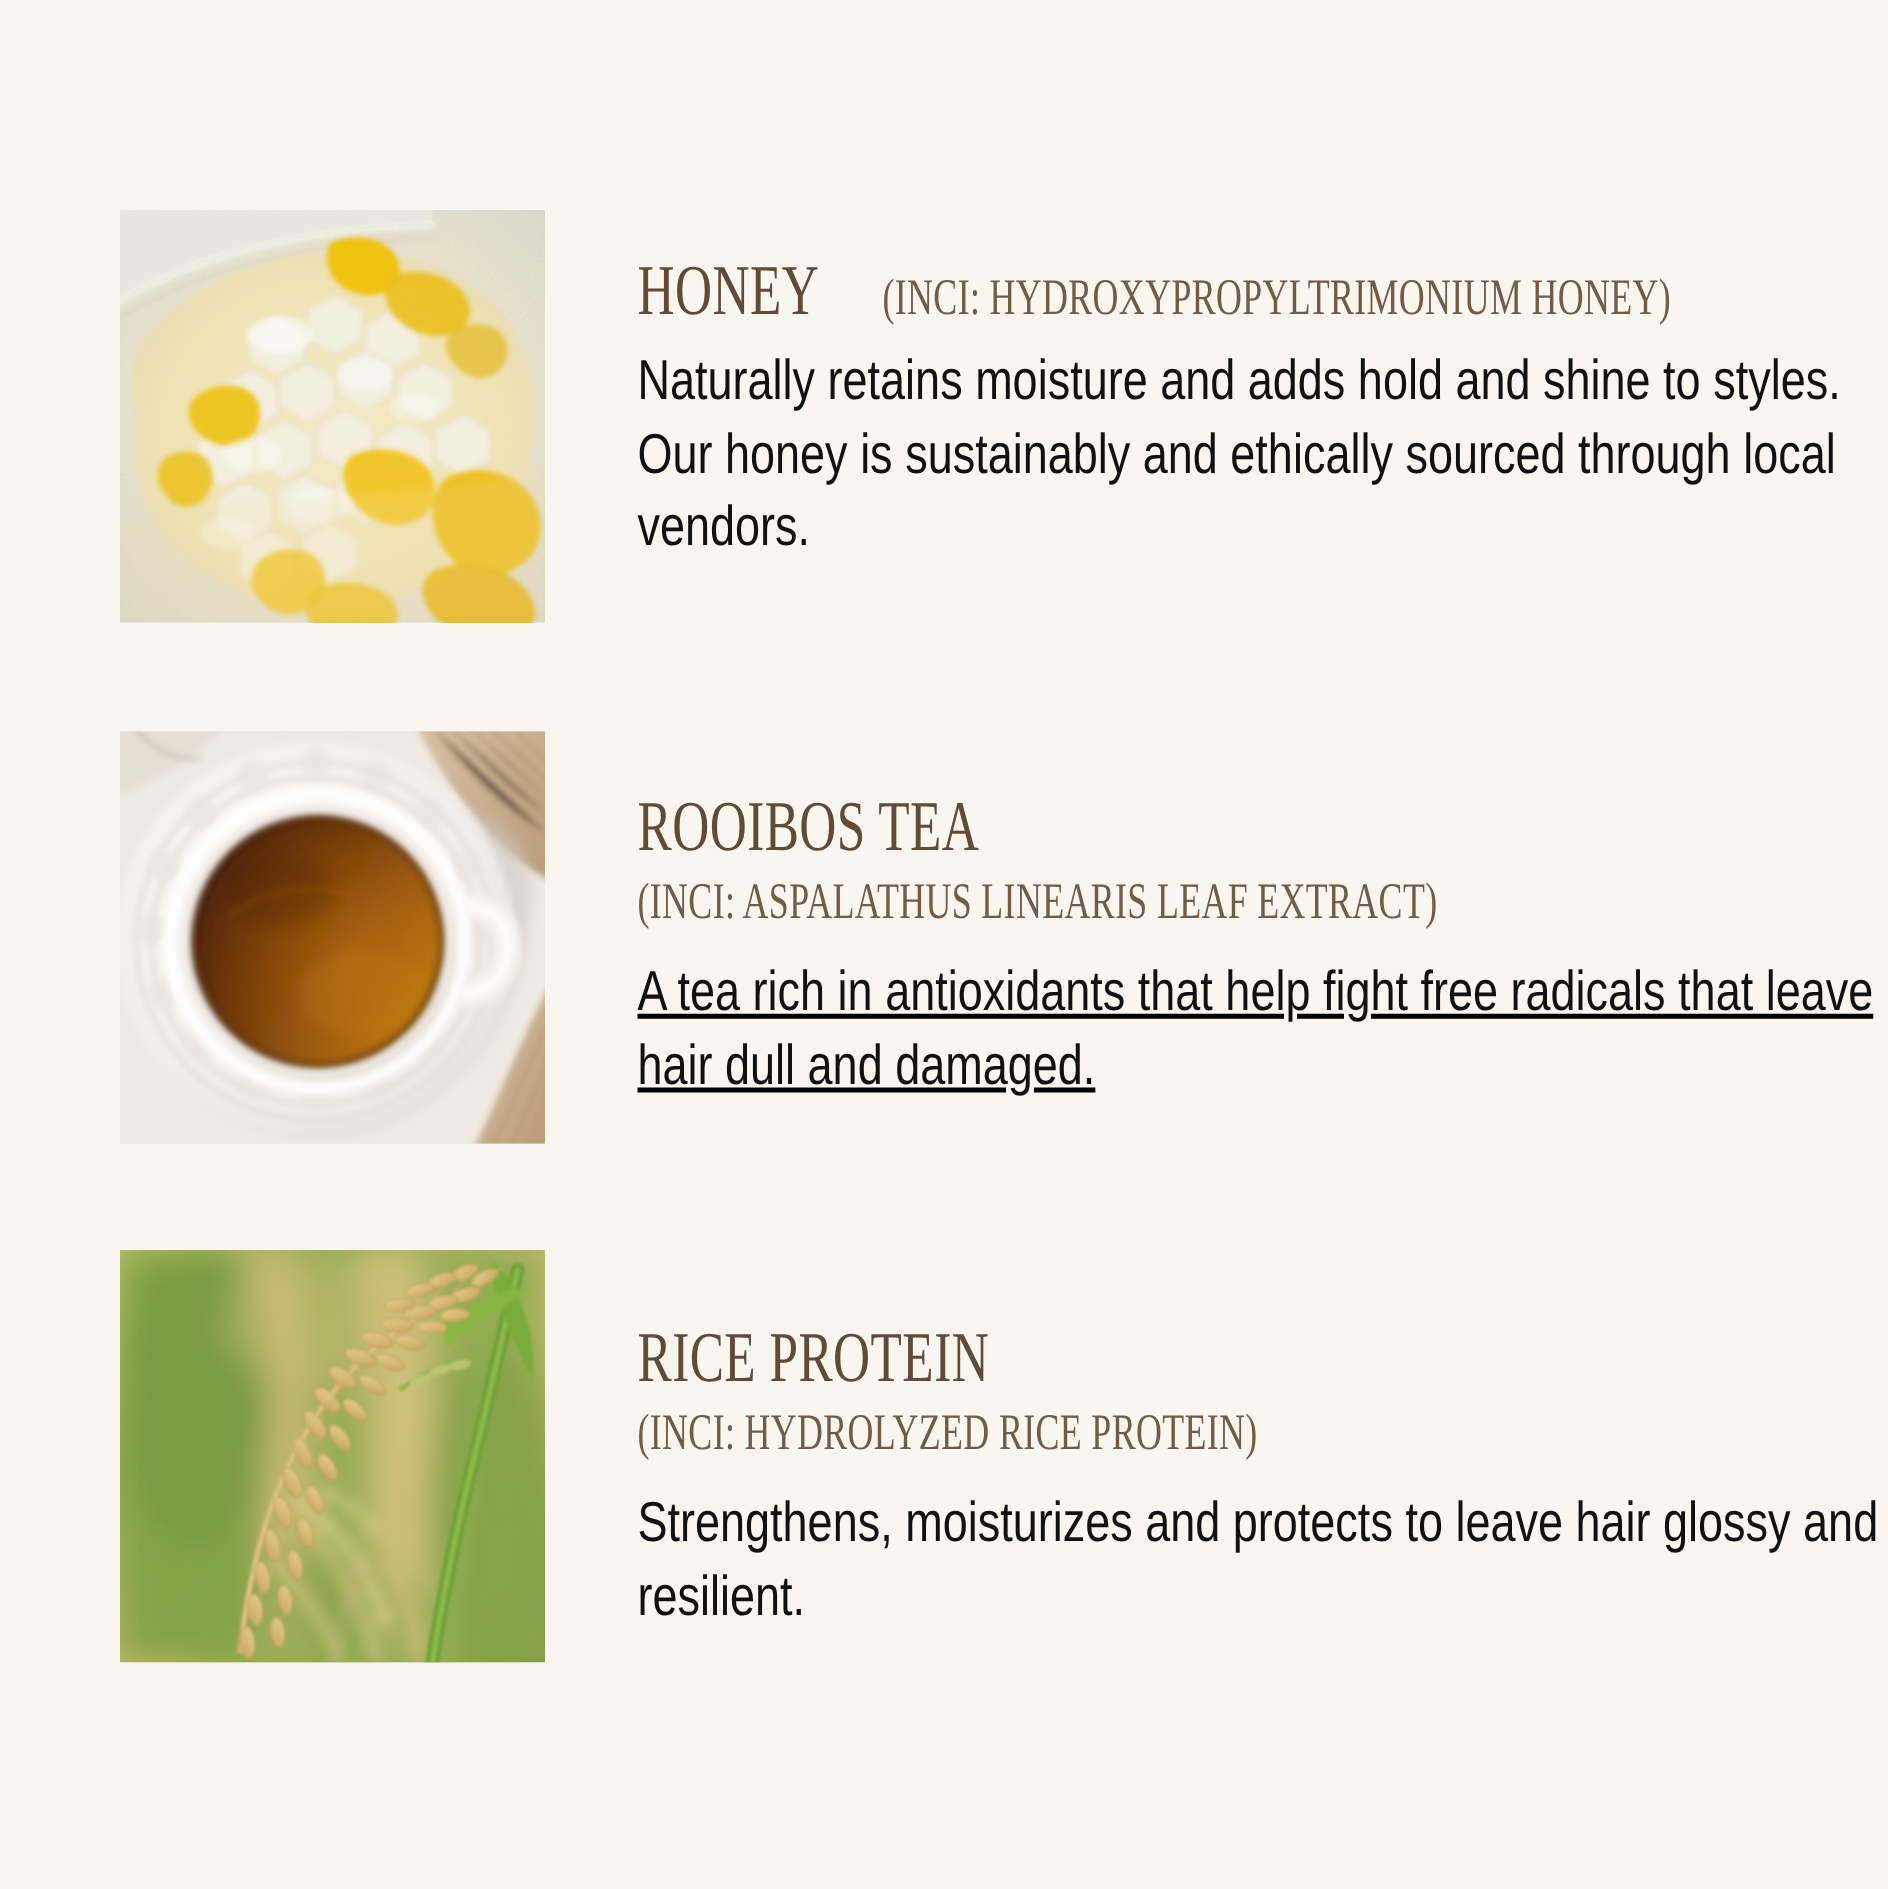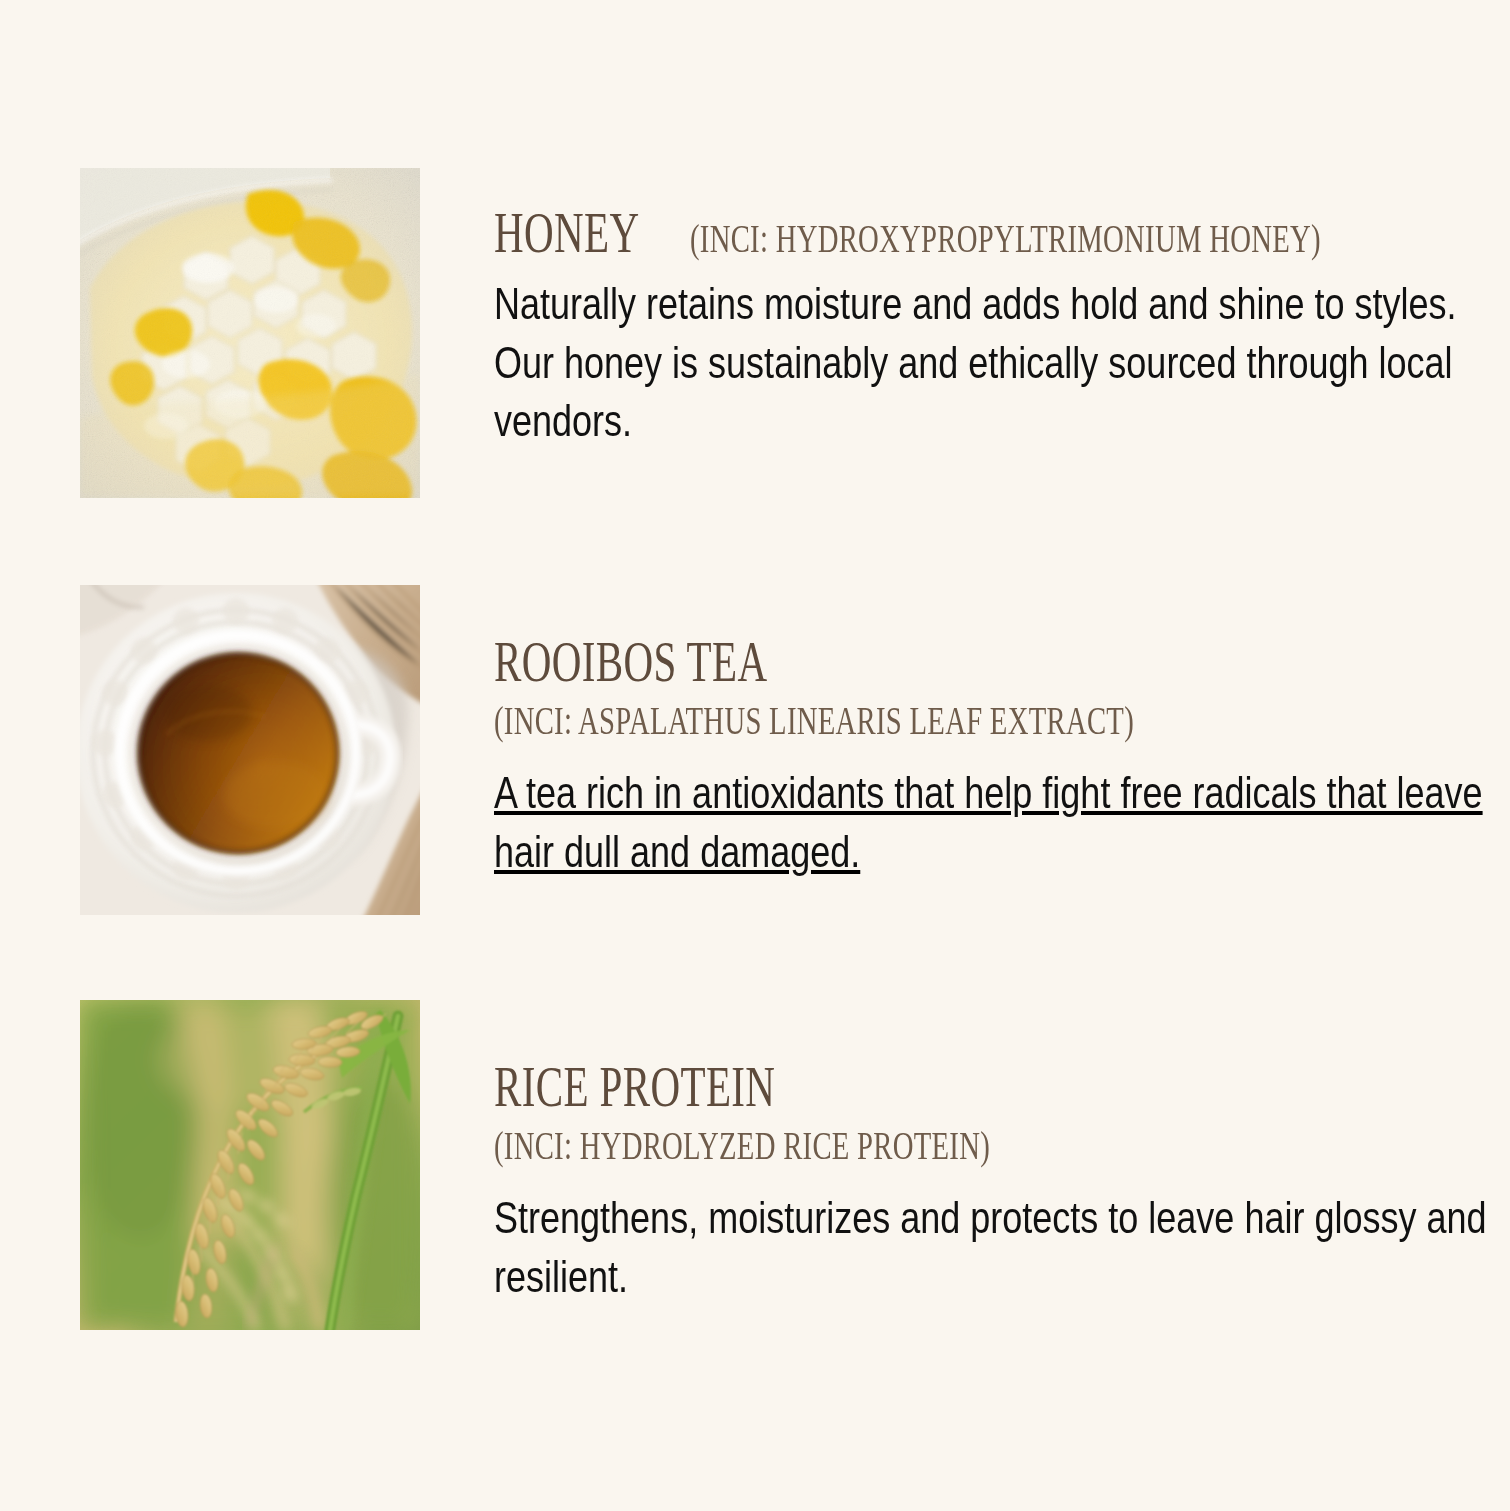--- a/index.html
+++ b/index.html
@@ -16,21 +16,21 @@
 
   .board {
     position: relative;
     width: 1510px;
     height: 1511px;
     background: #faf6ef;
   }
 
   .ingredient-row {
     position: absolute;
-    left: 80px;
+    left: 96px;
     width: 1380px;
     display: flex;
     align-items: flex-start;
   }
   .row-honey   { top: 168px; }
   .row-rooibos { top: 585px; text-decoration: underline; }
   .row-rice    { top: 1000px; }
 
   .thumb {
     position: relative;

